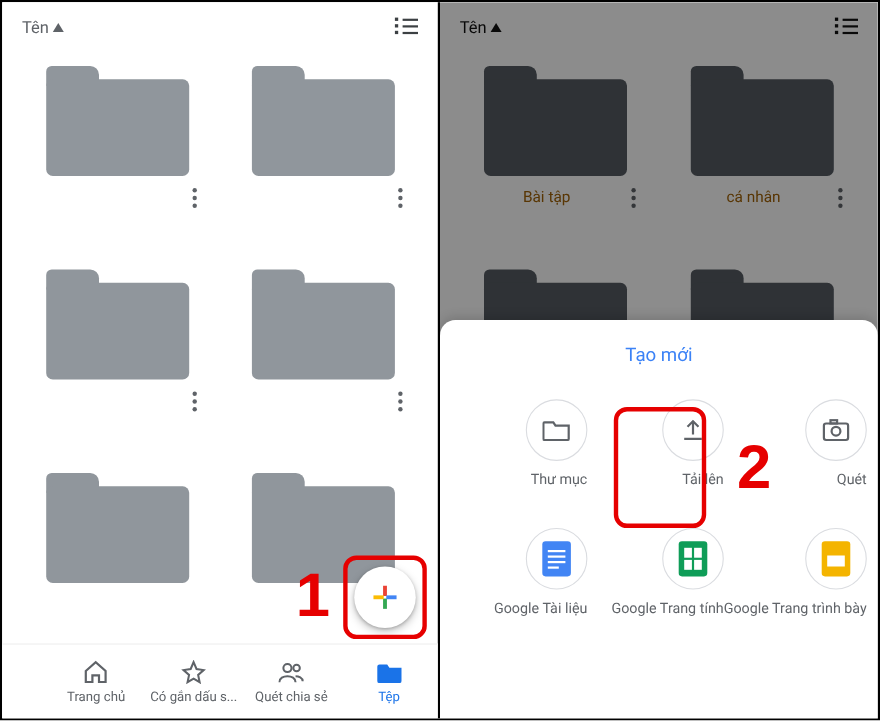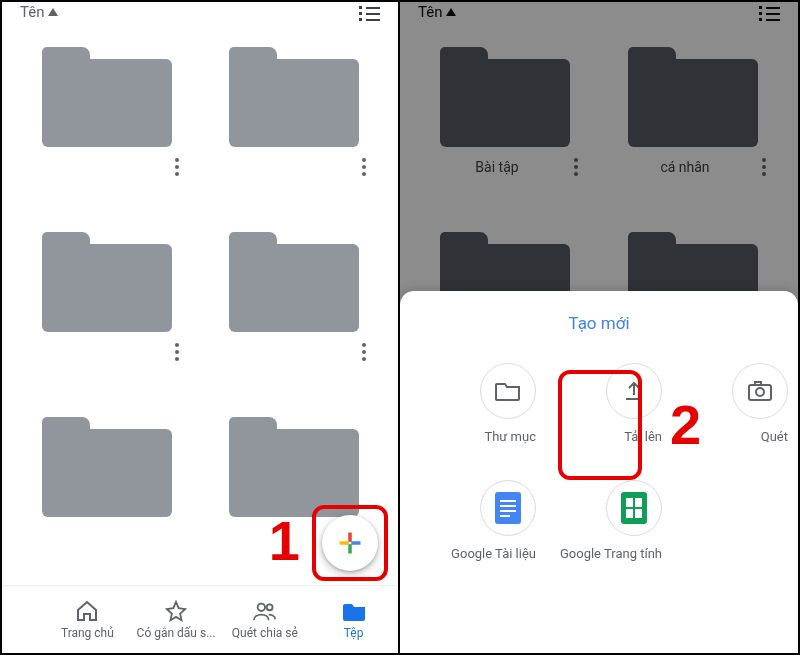--- a/index.html
+++ b/index.html
@@ -22,23 +22,23 @@
     position: relative;
     background: #fff;
     overflow: hidden;
   }
   .panel-left { border-right: 2px solid #000; }
   .panel-right { }
 
   
   .topbar {
     display: flex;
-    align-items: flex-end;
+    align-items: flex-start;
     justify-content: space-between;
-    padding: 1px 18px 10px 18px;
+    padding: 14px 18px 10px 18px;
     font-size: 15px;
     color: #5f6368;
   }
   .sort {
     display: flex;
     align-items: center;
     gap: 4px;
     cursor: pointer;
   }
   .sort .arrow-up {
@@ -175,21 +175,21 @@
 
   
   .dim-layer {
     position: absolute;
     inset: 0;
     background: #fff;
     filter: brightness(0.55);
   }
   .dim-layer .folder-icon .tab,
   .dim-layer .folder-icon .body { background: #555b62; }
-  .dim-layer .folder-label { color: #404040; }
+  .dim-layer .folder-label { color: #a16207; }
   .dim-layer .topbar { color: #111; }
   .dim-layer .list-icon .dot, .dim-layer .list-icon .line { background:#111; }
   .dim-layer .sort .arrow-up { border-bottom-color:#111; }
 
   
   .sheet {
     position: absolute;
     left: 0; right: 0; bottom: 0;
     height: 362px;
     background: #fff;
@@ -516,20 +516,28 @@
                   <div></div>
                   <div></div>
                   <div></div>
                   <div></div>
                 </div>
               </div>
           </div>
           <span class="sheet-label">Google Trang tính</span>
         </div>
 
+        <div class="sheet-item">
+          <div class="circle">
+            <div class="doc-icon yellow">
+                <div class="bar"></div>
+              </div>
+          </div>
+          <span class="sheet-label">Google Trang trình bày</span>
+        </div>
 
       </div>
     </div>
 
     <div class="callout-box" style="left:158px; top:368px; width:84px; height:110px;"></div>
     <div class="callout-num" style="left:270px; top:390px;">2</div>
 
   </div>
 </div>
 

